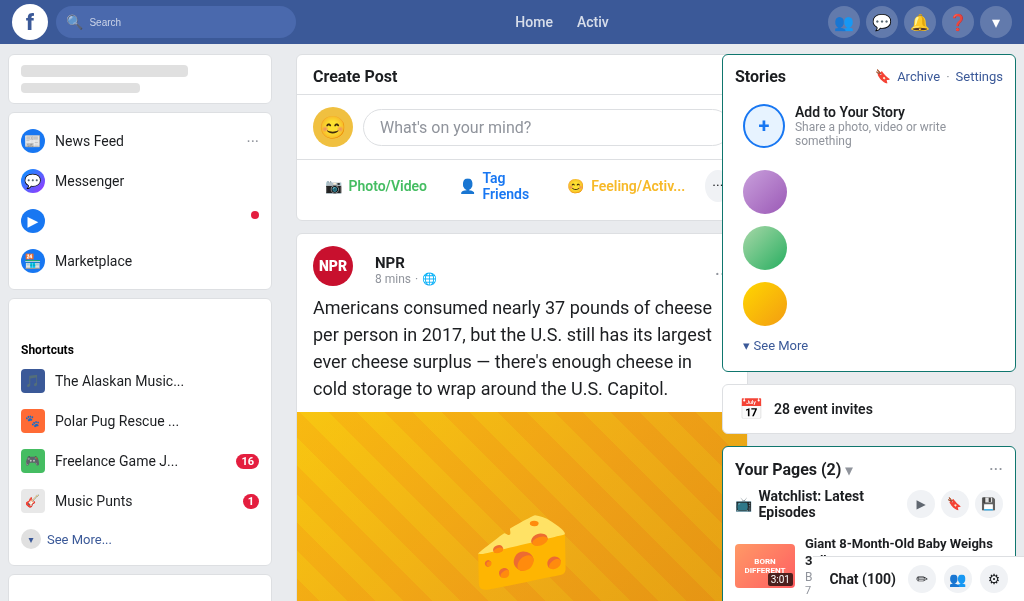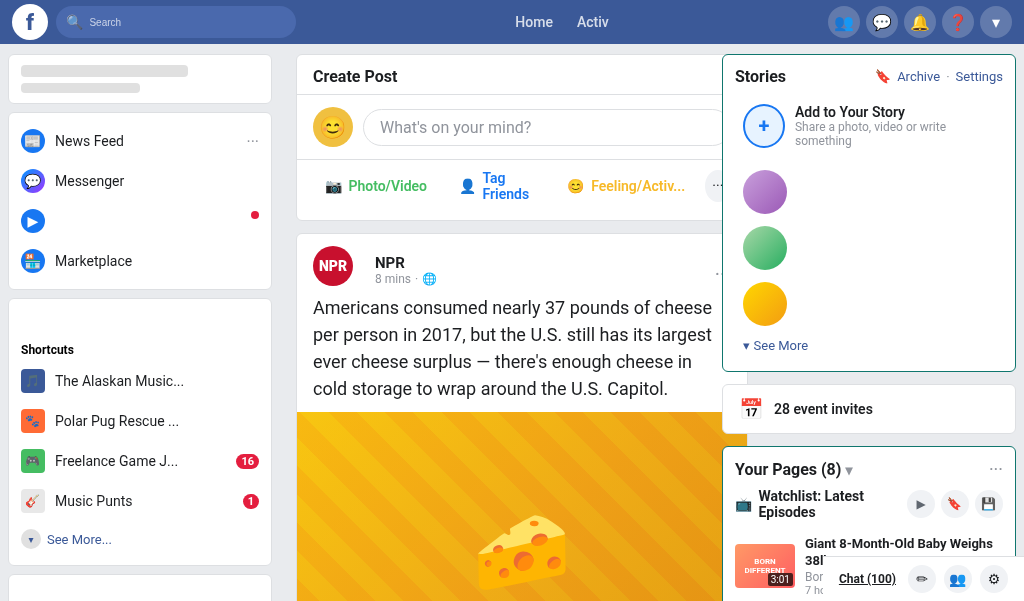--- a/index.html
+++ b/index.html
@@ -294,21 +294,21 @@
     .watchlist-time { font-size: 11px; color: #90949c; }
 
     
     .chat-bar {
       position: fixed; bottom: 0; right: 0;
       background: #fff; border-top: 1px solid #dddfe2;
       padding: 8px 16px;
       display: flex; align-items: center; gap: 12px;
       z-index: 200;
     }
-    .chat-bar-text { font-weight: 700; font-size: 12px; cursor: pointer; text-decoration: underline; }
+    .chat-bar-text { font-weight: 700; font-size: 14px; cursor: pointer; }
     .chat-bar-icons { display: flex; gap: 8px; }
     .chat-bar-icon { width: 28px; height: 28px; border-radius: 50%; background: #f0f2f5; display: flex; align-items: center; justify-content: center; cursor: pointer; font-size: 14px; color: #1c1e21; }
 
     
     .cheese-img {
       width: 100%;
       height: 280px;
       background: linear-gradient(135deg, #f5c518, #e8a020, #d4891a);
       display: flex; align-items: center; justify-content: center;
       position: relative; overflow: hidden;
@@ -536,21 +536,21 @@
     </div>
 
     <div class="event-invites-card">
       <span class="event-icon">📅</span>
       <span class="event-text">28 event invites</span>
     </div>
 
     <div class="right-card">
       <div class="your-pages-header">
         <div class="your-pages-title">
-          <span>Your Pages (8)</span>
+          <span>Your Pages (2)</span>
           <span style="color:#90949c; font-size:14px;">▾</span>
         </div>
         <div class="your-pages-more">···</div>
       </div>
 
       <div class="watchlist-header">
         <div class="watchlist-title">
           <span>📺</span>
           <span>Watchlist: Latest Episodes</span>
         </div>

